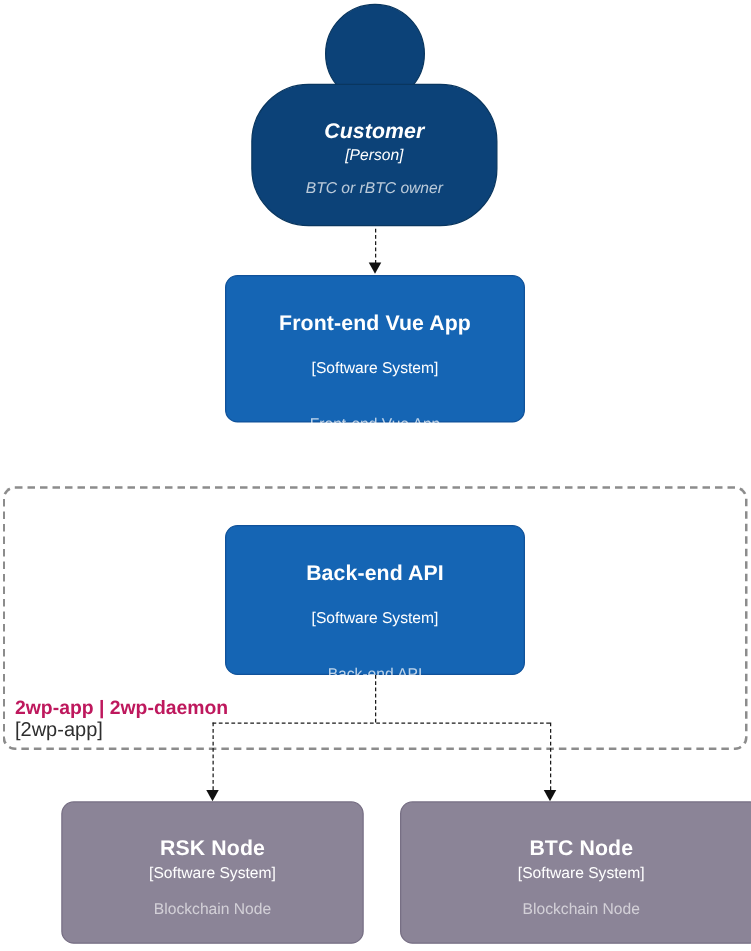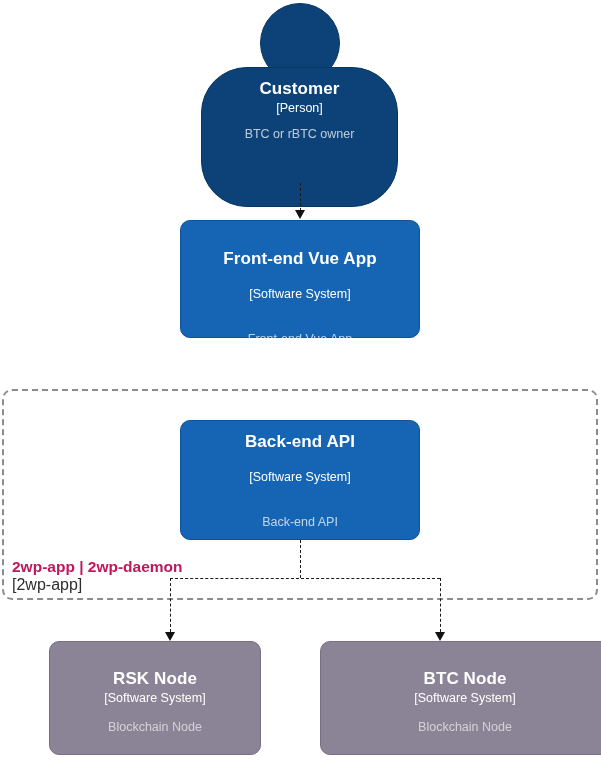--- a/index.html
+++ b/index.html
@@ -51,44 +51,45 @@
     left: 260px; top: 3px;
     width: 80px; height: 80px;
     border-radius: 50%;
     background: #0c4278;
     border: 1px solid #09365f;
     box-sizing: border-box;
     z-index: 1;
   }
   .person-body {
     left: 201px; top: 67px;
-    width: 197px; height: 140px;
+    width: 197px; height: 114px;
     background: #0c4278;
     border: 1px solid #09365f;
     border-radius: 46px;
     z-index: 2;
-    padding-top: 10px;
+    padding-top: 26px;
+    font-style: italic;
   }
   .person-body .node-desc { margin-top: 11px; }
 
   
   .system {
     background: #1565b4;
     border: 1px solid #10529a;
     gap: 16px;
   }
   .frontend { left: 180px; top: 220px; width: 240px; height: 118px; padding-top: 27px; }
-  .backend  { left: 180px; top: 420px; width: 240px; height: 120px; padding-top: 10px; }
+  .backend  { left: 180px; top: 420px; width: 240px; height: 120px; padding-top: 27px; }
 
   
   .external {
     background: #8b8497;
     border: 1px solid #776f84;
   }
-  .rsk { left: 49px;  top: 641px; width: 212px; height: 114px; padding-top: 26px; }
+  .rsk { left: 49px;  top: 641px; width: 242px; height: 114px; padding-top: 26px; }
   .btc { left: 320px; top: 641px; width: 290px; height: 114px; padding-top: 26px; }
   .external .node-desc { color: rgba(255,255,255,0.62); }
 
   
   .boundary {
     position: absolute;
     box-sizing: border-box;
     left: 2px; top: 389px;
     width: 596px; height: 211px;
     border: 2px dashed #8c8c8c;

